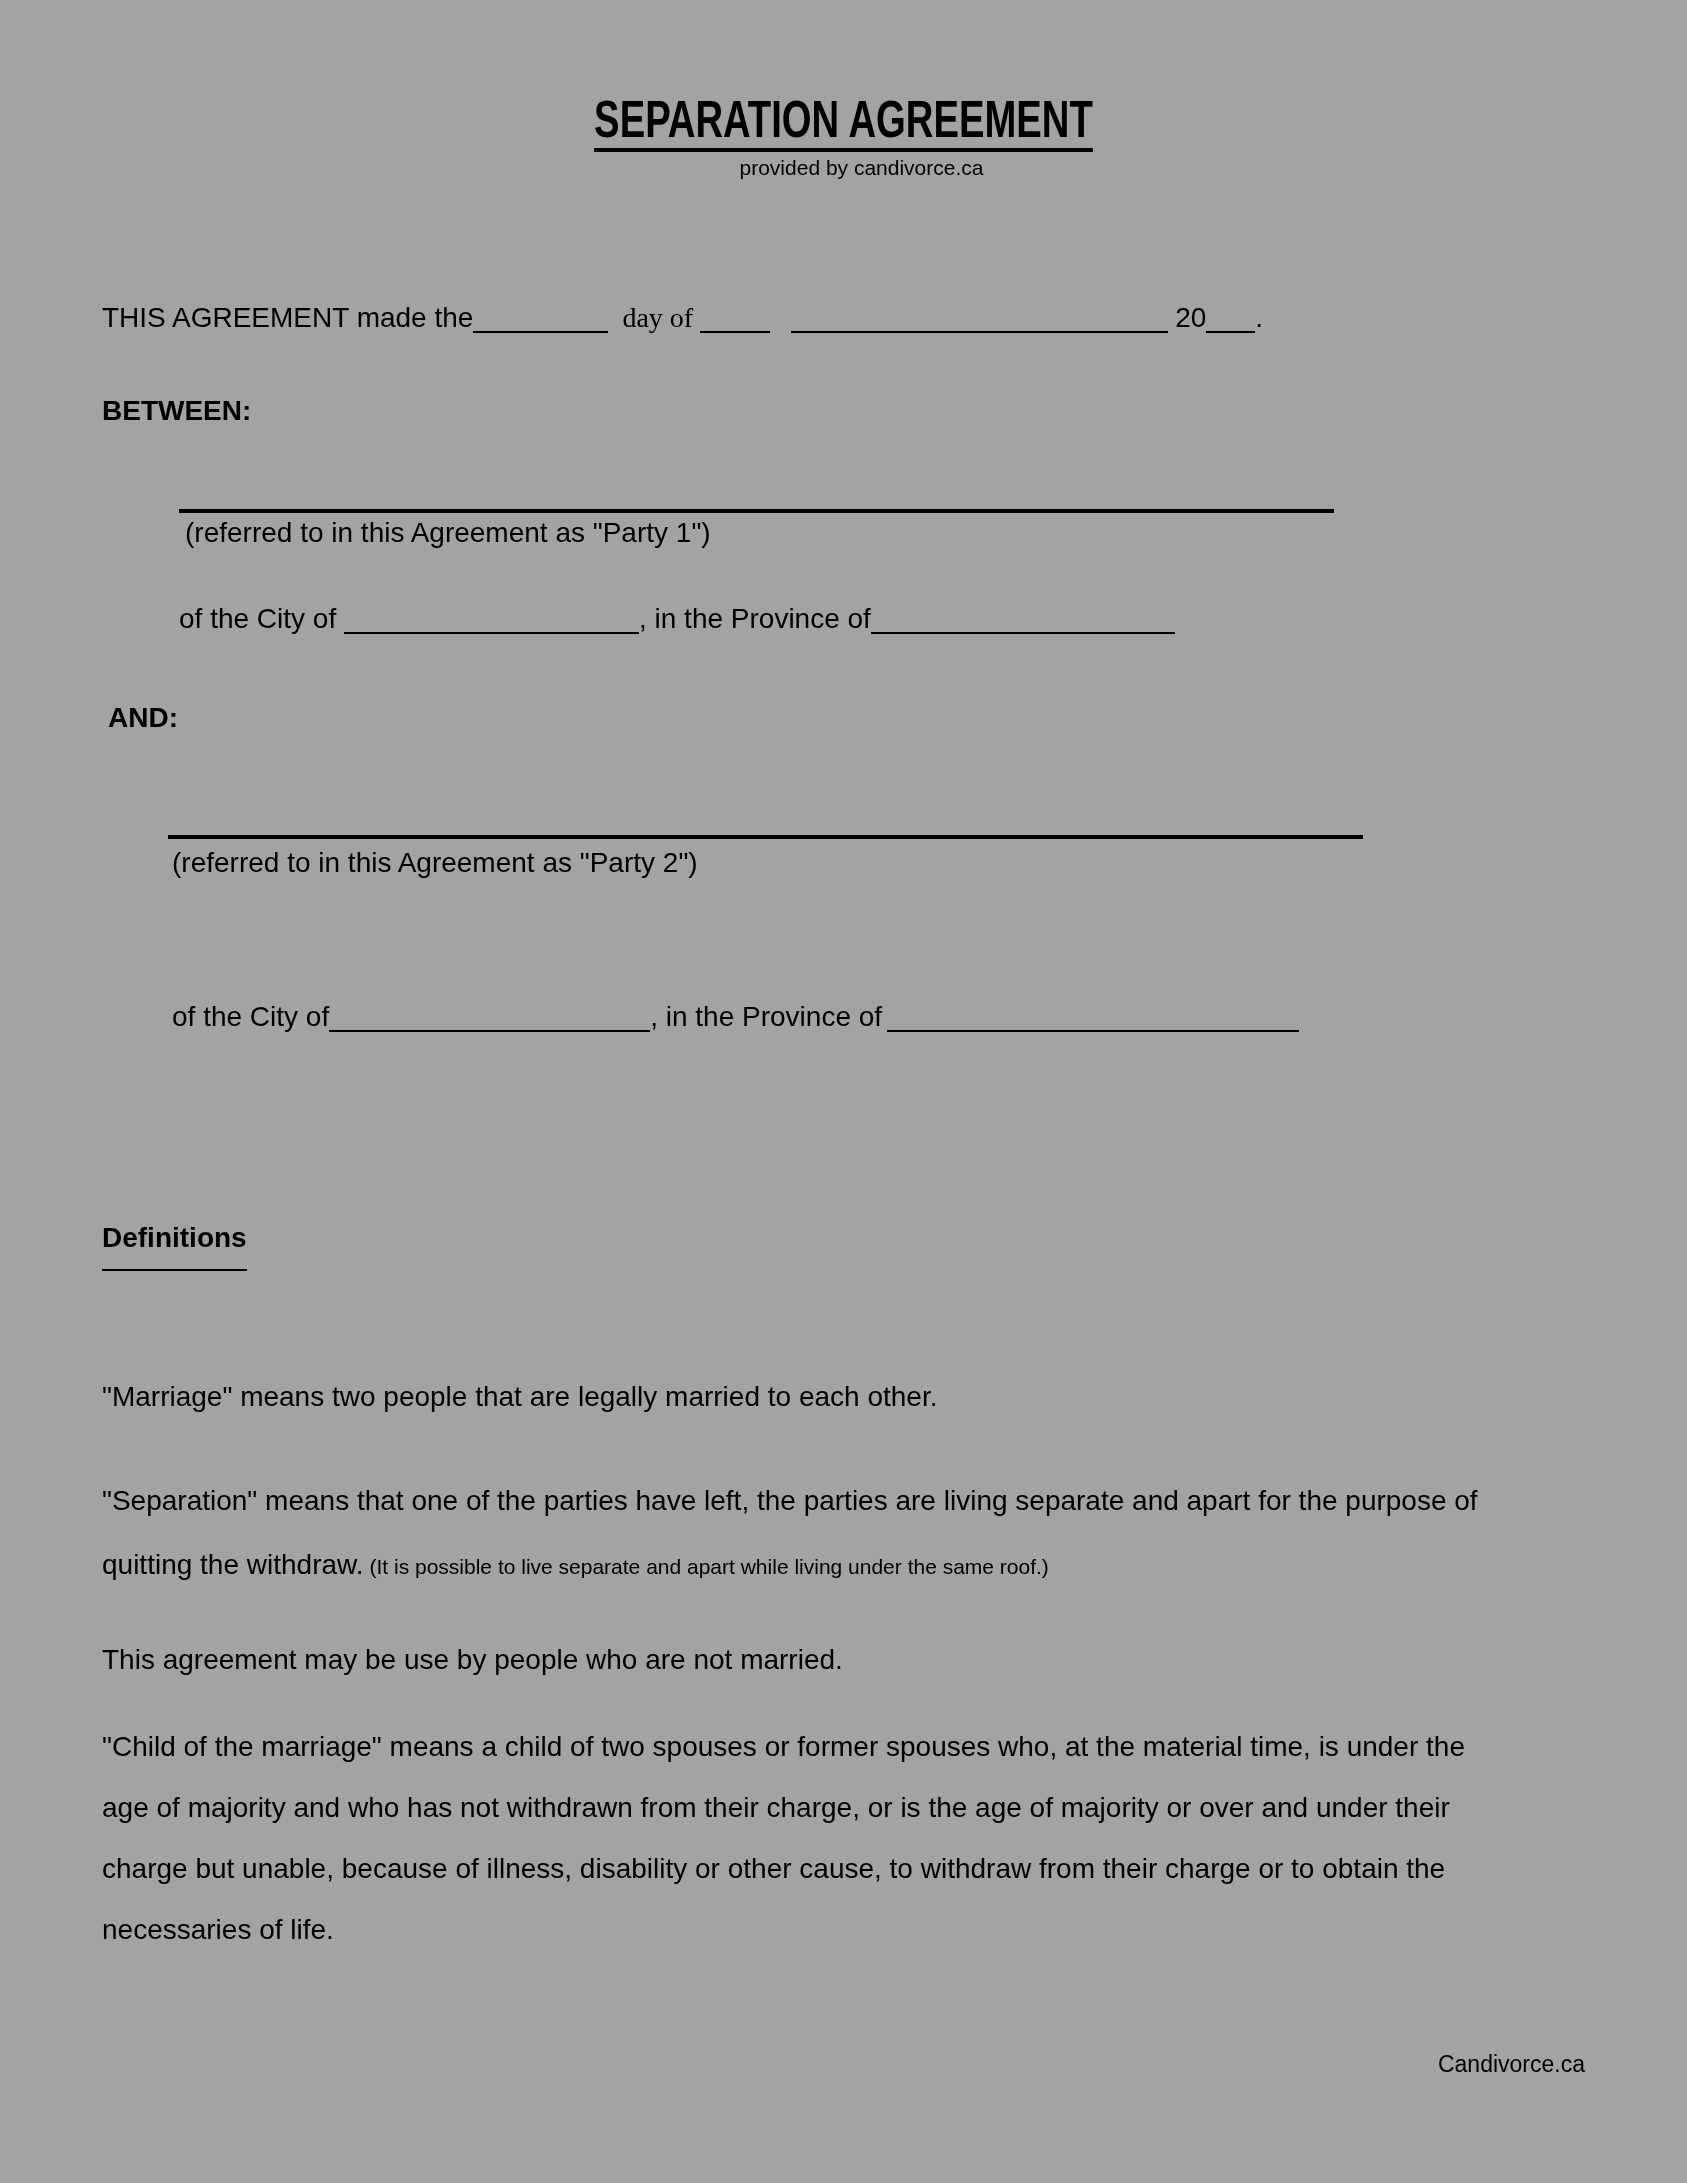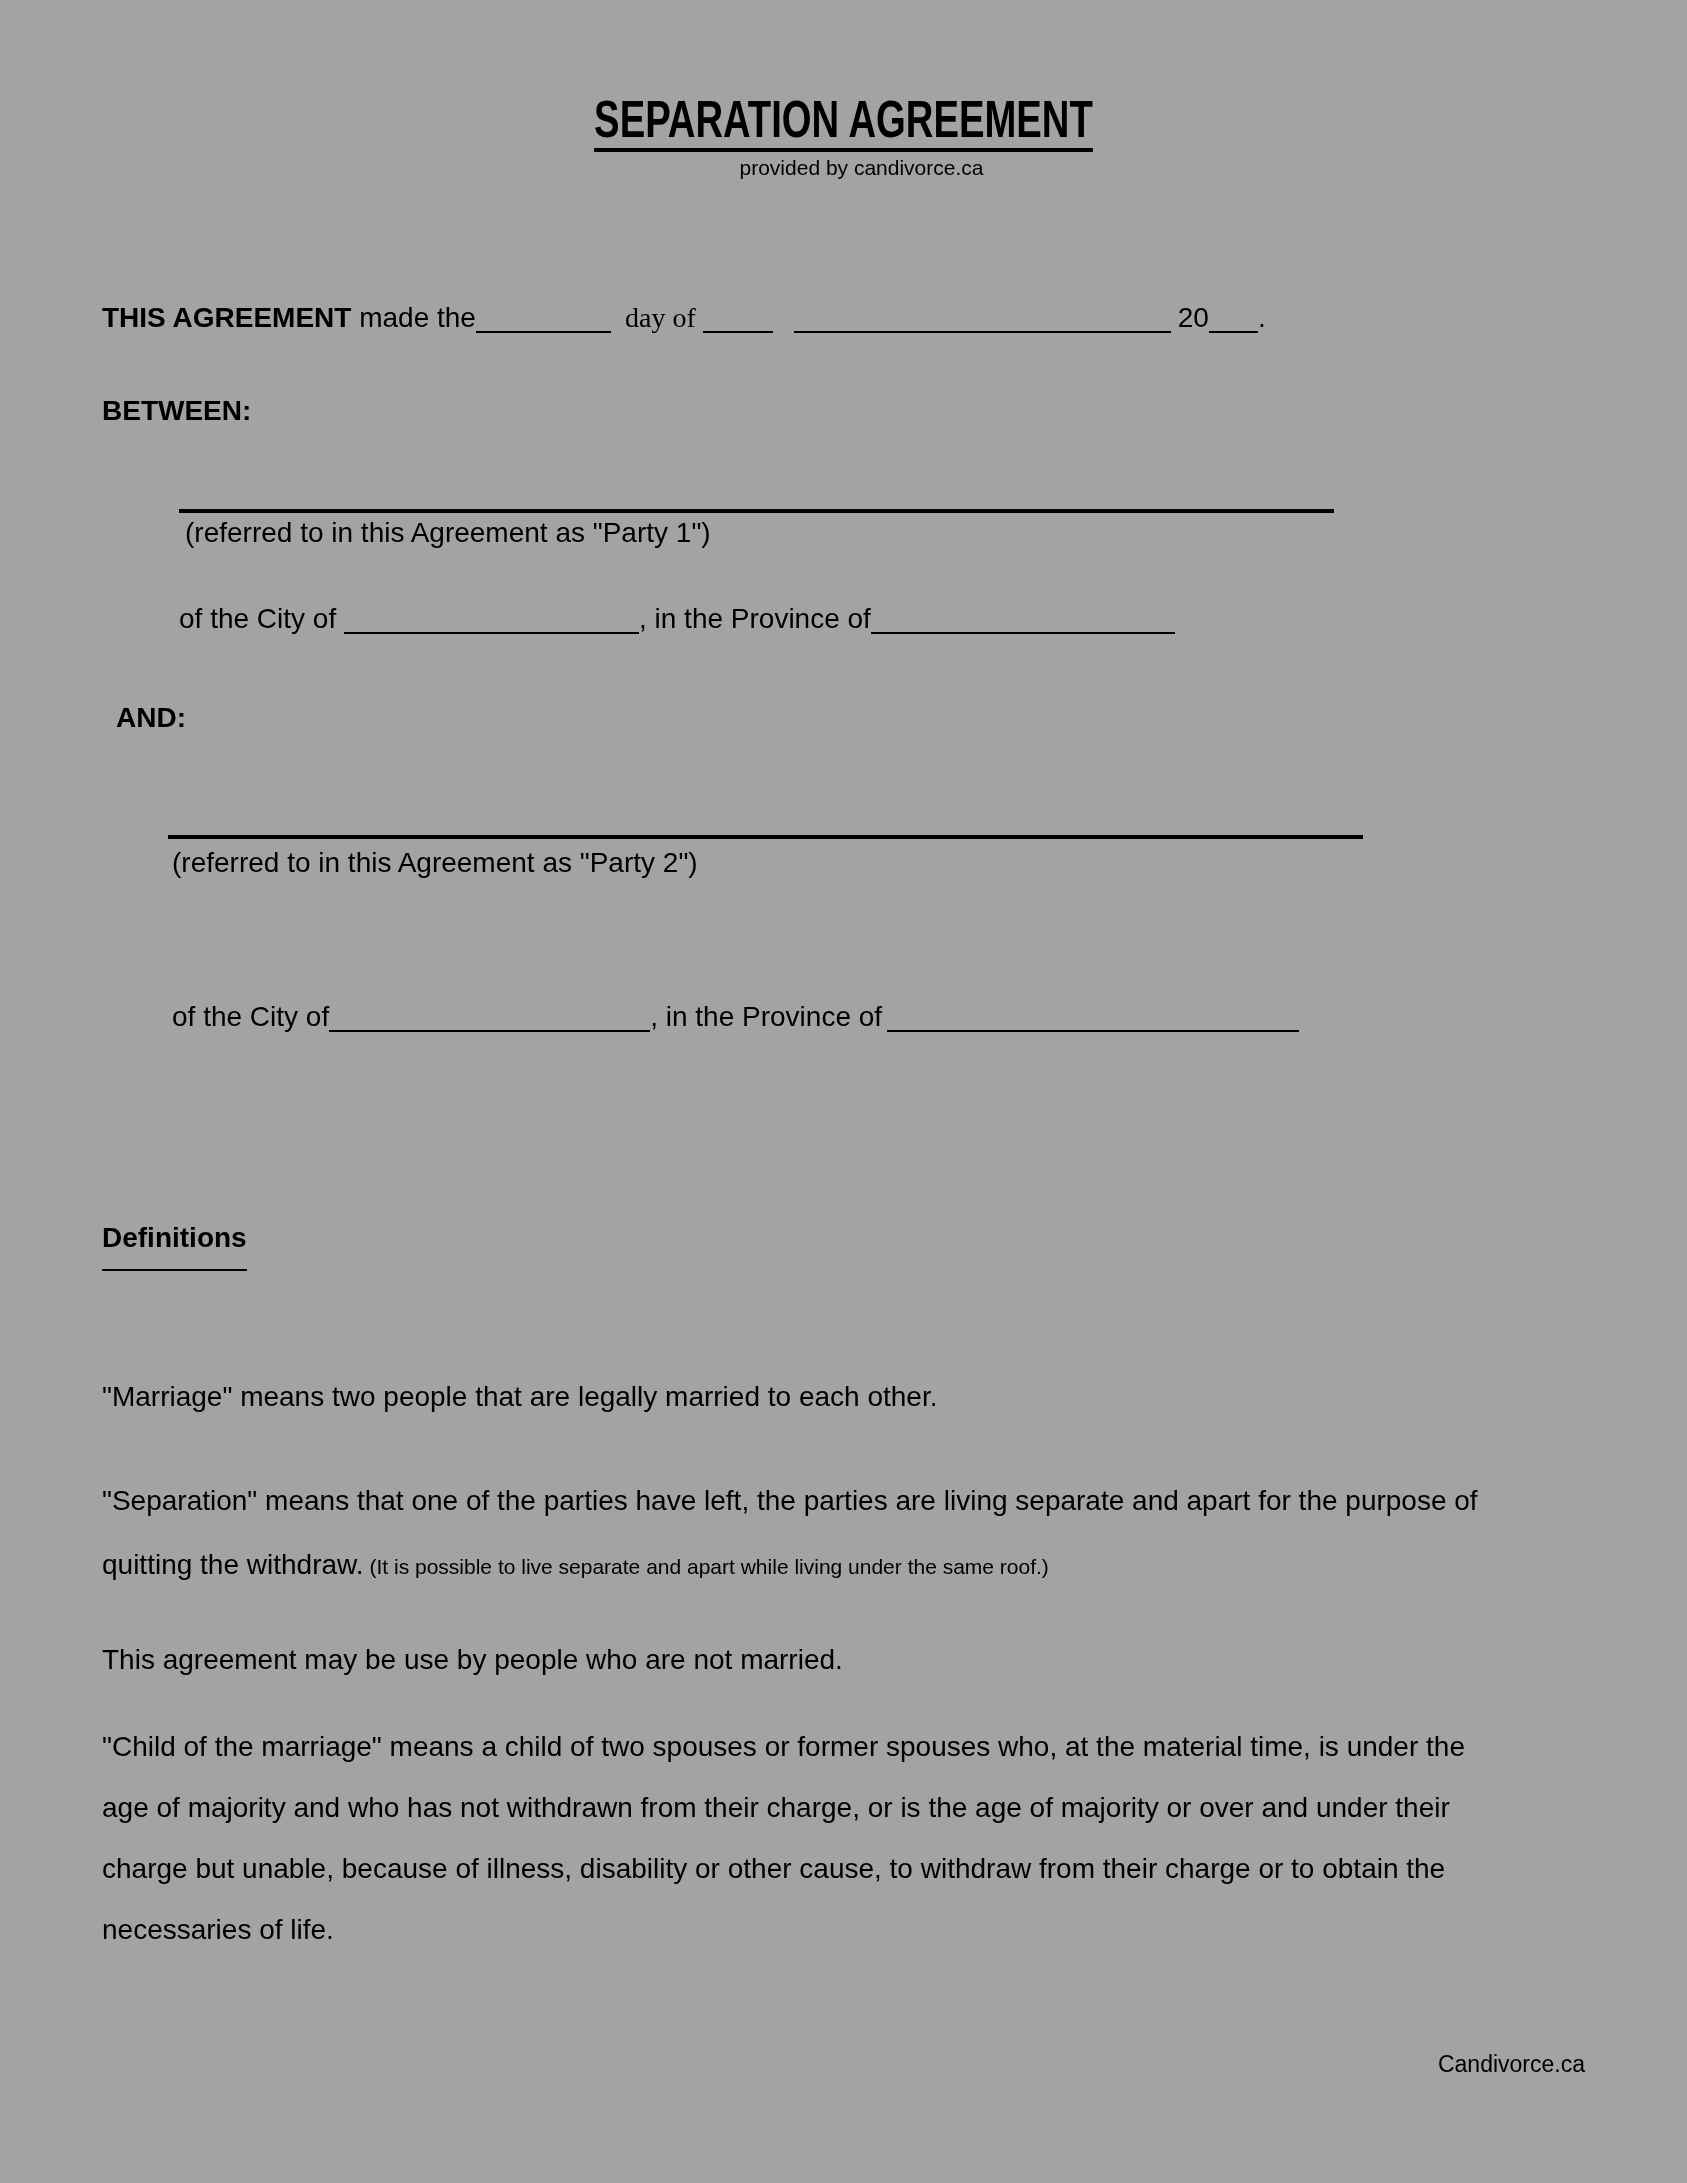--- a/index.html
+++ b/index.html
@@ -5,21 +5,21 @@
   html,body{margin:0;padding:0;background:#fff;}
   .page{
     position:relative;
     width:1687px;height:2184px;
     background:#a3a3a3;
     font-family:"Liberation Sans","DejaVu Sans",sans-serif;
     color:#000;
     overflow:hidden;
   }
   .abs{position:absolute;white-space:nowrap;}
-  .b{font-weight:bold;margin-top:26px;}
+  .b{font-weight:normal;margin-top:26px;}
   .body-text{font-size:28px;line-height:normal;}
   .small-text{font-size:21px;}
   
   .bl{
     display:inline-block;height:0;
     border-bottom:2.6px solid #000;
     vertical-align:-6.1px;
   }
   
   .rule{position:absolute;height:3.5px;background:#000;}
@@ -56,21 +56,21 @@
   </div>
 
   <div class="abs heading" style="left:102px;top:395px;">BETWEEN:</div>
 
   <div class="rule" style="left:179px;top:509px;width:1155px;"></div>
   <div class="abs body-text" style="left:185px;top:517px;">(referred to in this Agreement as "Party 1")</div>
   <div class="abs body-text" style="left:179px;top:603px;">
     <span>of the City of </span><span class="bl" style="width:295px;"></span><span>, in the Province of</span><span class="bl" style="width:304px;"></span>
   </div>
 
-  <div class="abs heading" style="left:116px;top:702px;">AND:</div>
+  <div class="abs heading" style="left:108px;top:702px;">AND:</div>
 
   <div class="rule" style="left:168px;top:835px;width:1195px;"></div>
   <div class="abs body-text" style="left:172px;top:847px;">(referred to in this Agreement as "Party 2")</div>
   <div class="abs body-text" style="left:172px;top:1001px;">
     <span>of the City of</span><span class="bl" style="width:321px;"></span><span>, in the Province of</span><span class="bl" style="width:412px;margin-left:5.2px;"></span>
   </div>
 
   <div class="abs heading" style="left:102px;top:1222px;">
     <span class="underlined-heading">Definitions</span>
   </div>

